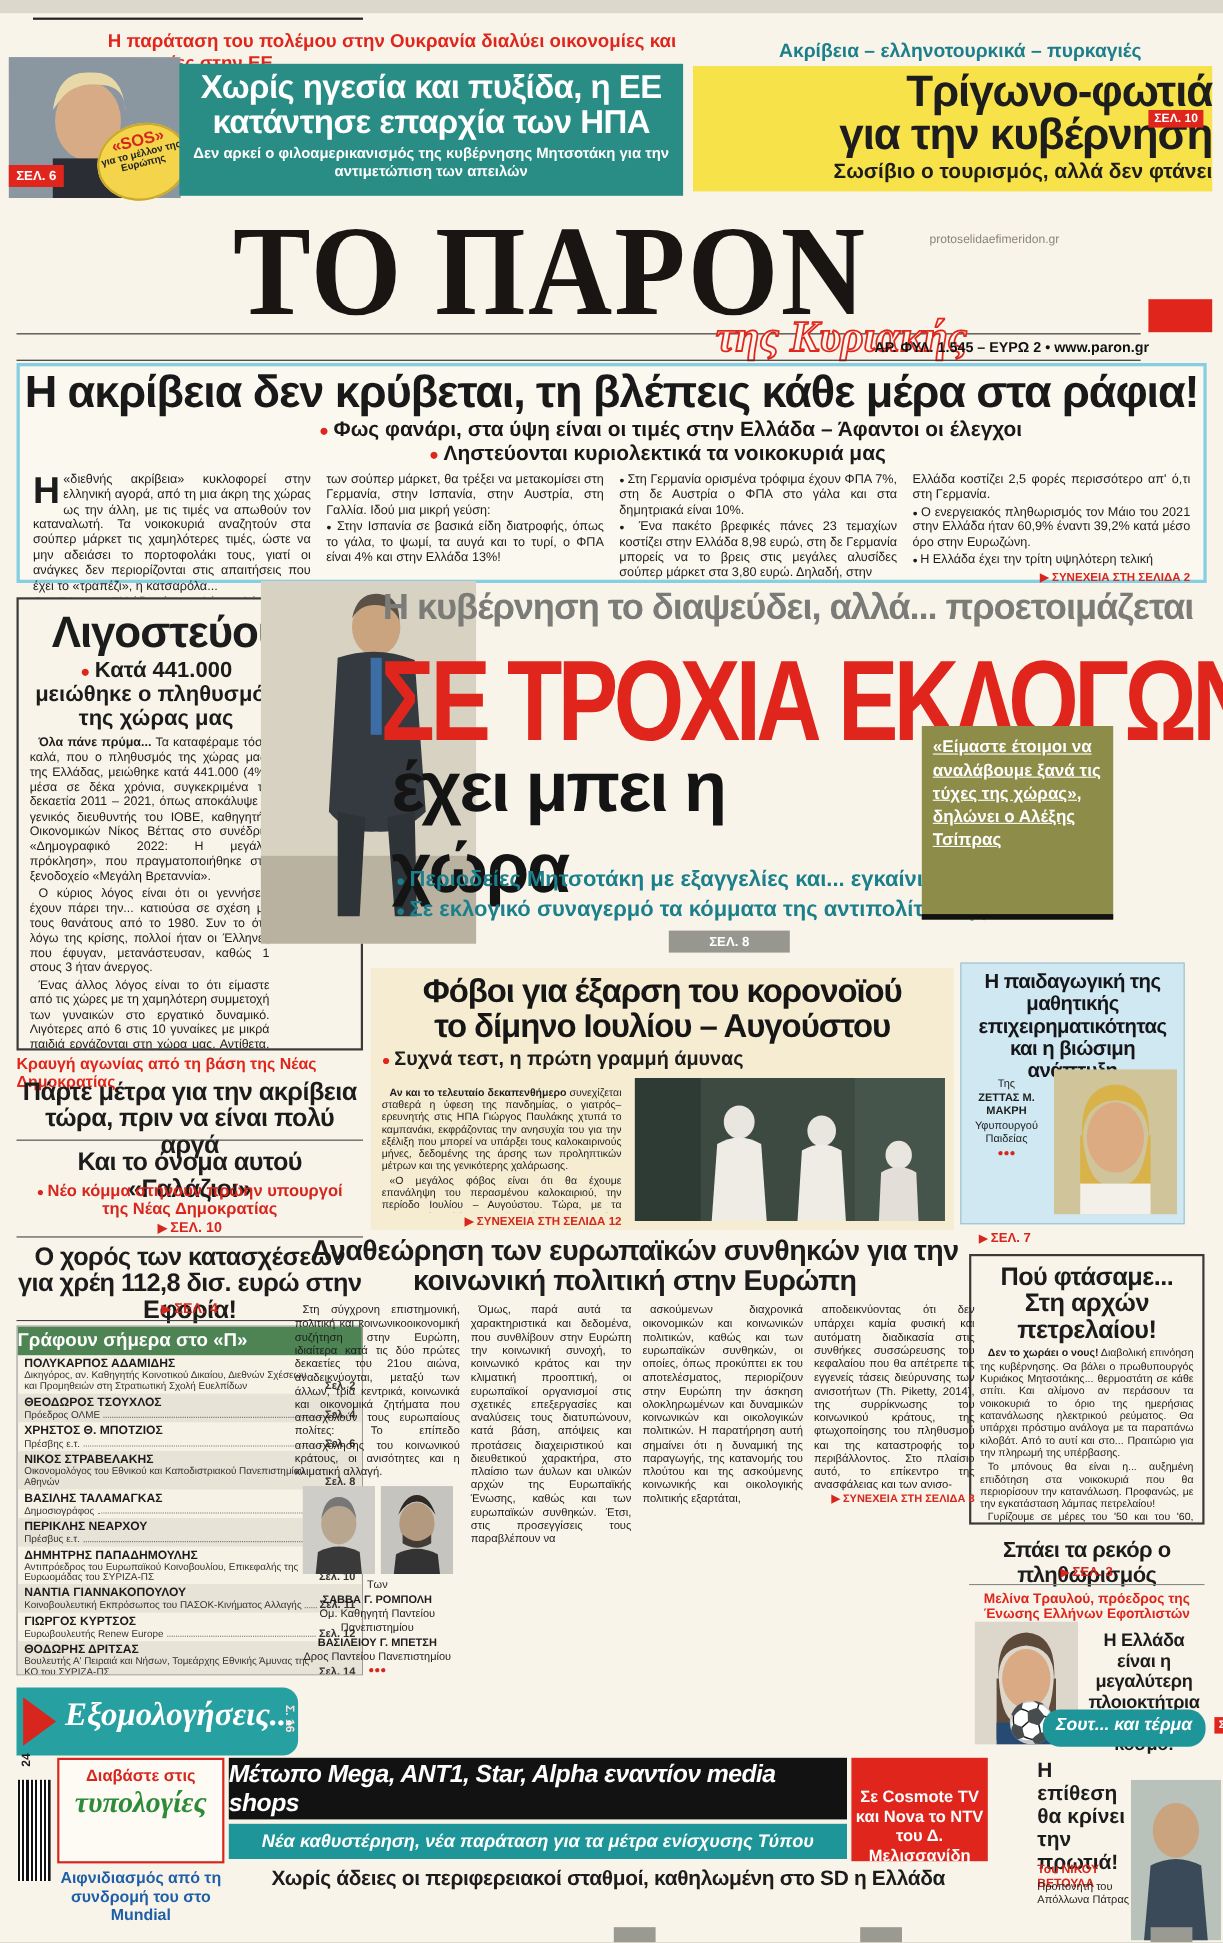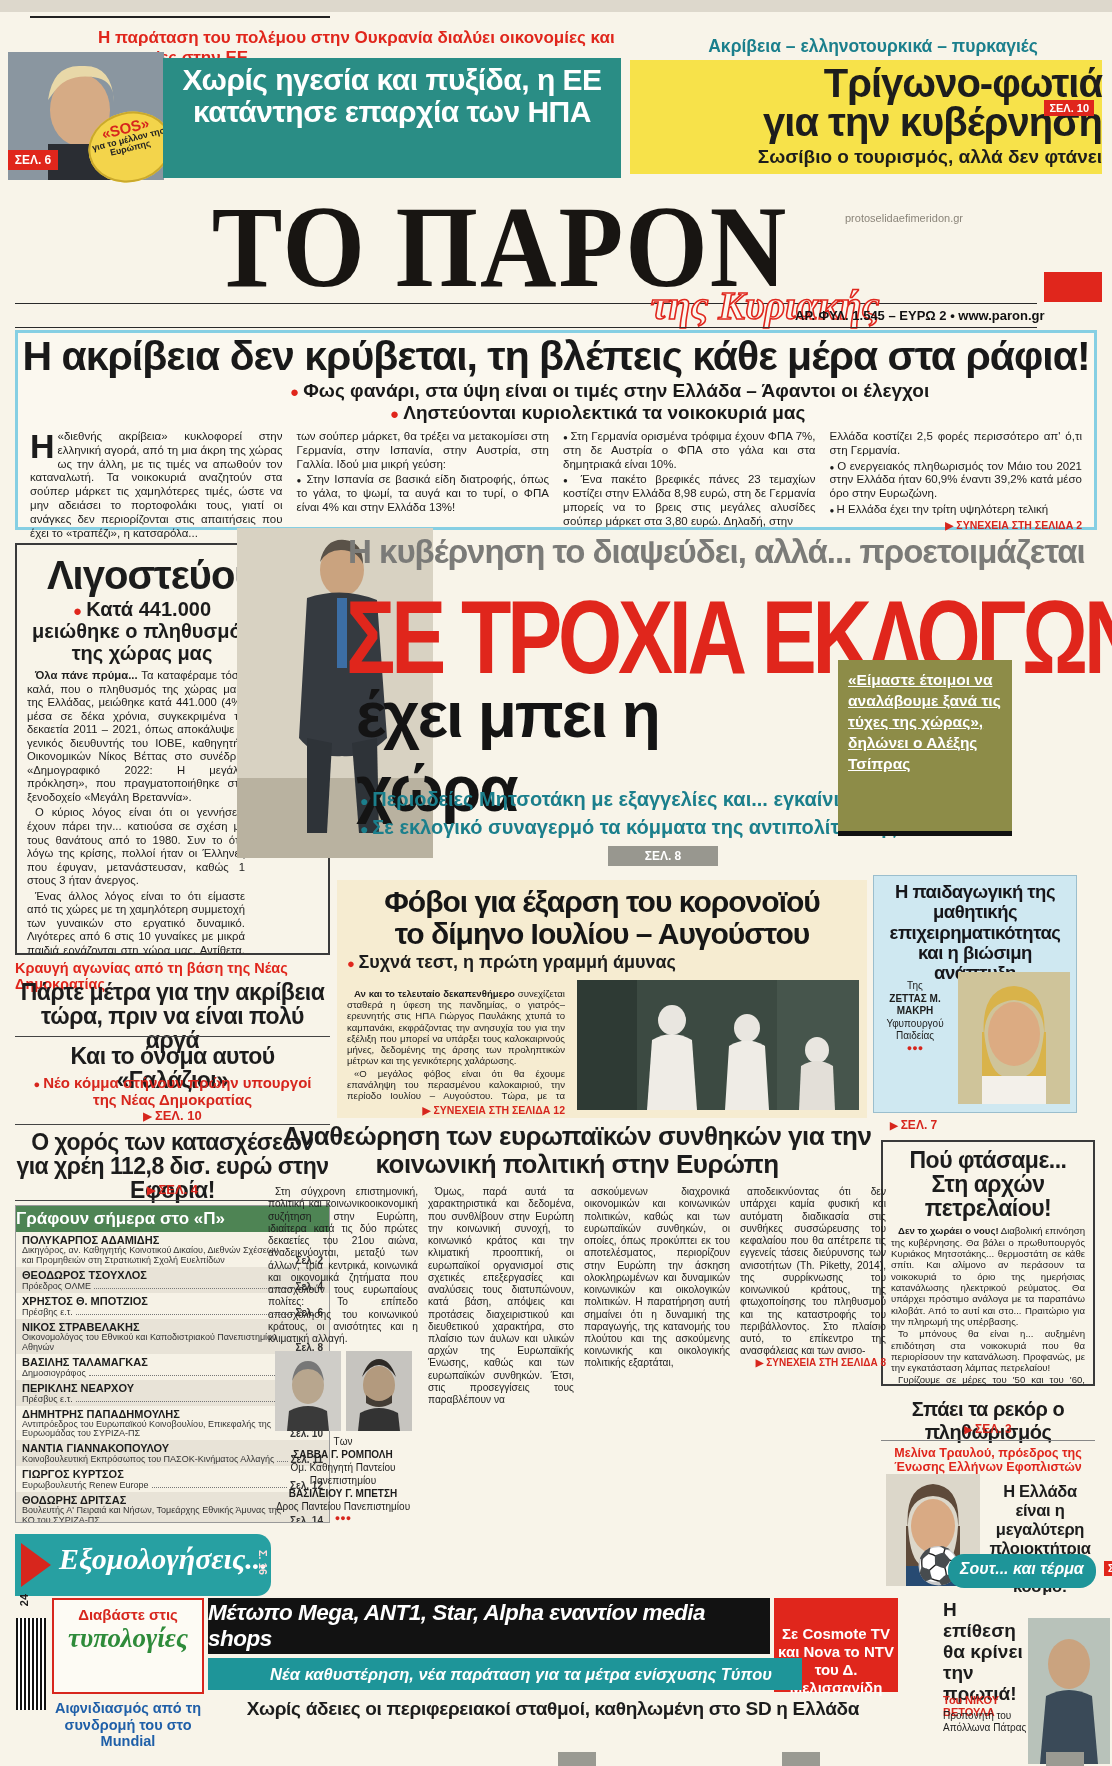--- a/index.html
+++ b/index.html
@@ -138,21 +138,21 @@
   .eurcols .fc{flex:1;}
   .portraits{display:flex;gap:5px;justify-content:center;margin:6px 0 4px 0;}
   .portrait{width:66px;height:80px;}
   .eurbyline{text-align:center;font-size:10px;line-height:1.3;}
   
   .blackbar{left:208px;top:1598px;width:562px;height:56px;background:#121212;display:flex;align-items:center;justify-content:center;}
   .blackbar div{color:#fff;font-weight:800;font-style:italic;font-size:22.5px;letter-spacing:-0.5px;}
   .cosmote{left:774px;top:1598px;width:124px;height:94px;background:#e0261c;display:flex;align-items:center;justify-content:center;
            box-sizing:border-box;padding:4px;}
   .cosmote div{color:#fff;font-weight:800;font-size:15px;line-height:1.2;text-align:center;margin-top:32px;}
-  .tealbar{left:208px;top:1658px;width:562px;height:32px;background:#1e9599;display:flex;align-items:center;justify-content:center;padding-left:32px;}
+  .tealbar{left:208px;top:1658px;width:562px;height:32px;background:#1e9599;display:flex;align-items:center;justify-content:center;}
   .tealbar div{color:#fff;font-weight:800;font-style:italic;font-size:16.5px;}
   .mediabottom{left:208px;top:1698px;width:690px;font-size:19px;font-weight:800;text-align:center;letter-spacing:-0.3px;}
   
   .typobox{left:52px;top:1598px;width:152px;height:96px;border:2.5px solid #d7261d;background:#fdfbf4;
            box-sizing:border-box;text-align:center;padding-top:6px;}
   .typo1{color:#d7261d;font-weight:800;font-size:15px;}
   .typo2{color:#2e8b3a;font-weight:800;font-style:italic;font-size:27px;font-family:"Liberation Serif",serif;}
   .typosub{left:44px;top:1700px;width:168px;color:#1f5fa8;font-weight:800;font-size:14.5px;text-align:center;line-height:1.15;}
   .barcode{left:16px;top:1618px;width:30px;height:92px;background:repeating-linear-gradient(90deg,#111 0 2px,#fff 2px 4px);}
   .editionnum{left:18px;top:1594px;font-size:11px;font-weight:bold;transform:rotate(-90deg);}
@@ -177,20 +177,21 @@
     </svg>
   </div>
   <div class="abs sosbadge">
     <span class="s1">«SOS»</span>
     <span class="s2">για το μέλλον της Ευρώπης</span>
   </div>
   <div class="abs selbox" style="left:8px;top:150px;width:50px;height:20px;">ΣΕΛ. 6</div>
 
   <div class="abs eubox">
     <div class="t">Χωρίς ηγεσία και πυξίδα, η ΕΕ κατάντησε επαρχία των ΗΠΑ</div>
+    <div class="s">Δεν αρκεί ο φιλοαμερικανισμός της κυβέρνησης Μητσοτάκη για την αντιμετώπιση των απειλών</div>
   </div>
 
   <div class="abs fireover" style="left:648px;top:36px;width:450px;text-align:center;">Ακρίβεια – ελληνοτουρκικά – πυρκαγιές</div>
   <div class="abs firebox">
     <div class="t">Τρίγωνο-φωτιά</div>
     <div class="firesel">ΣΕΛ. 10</div>
     <div class="t" style="padding-top:0;">για την κυβέρνηση</div>
     <div class="s">Σωσίβιο ο τουρισμός, αλλά δεν φτάνει</div>
   </div>
 

